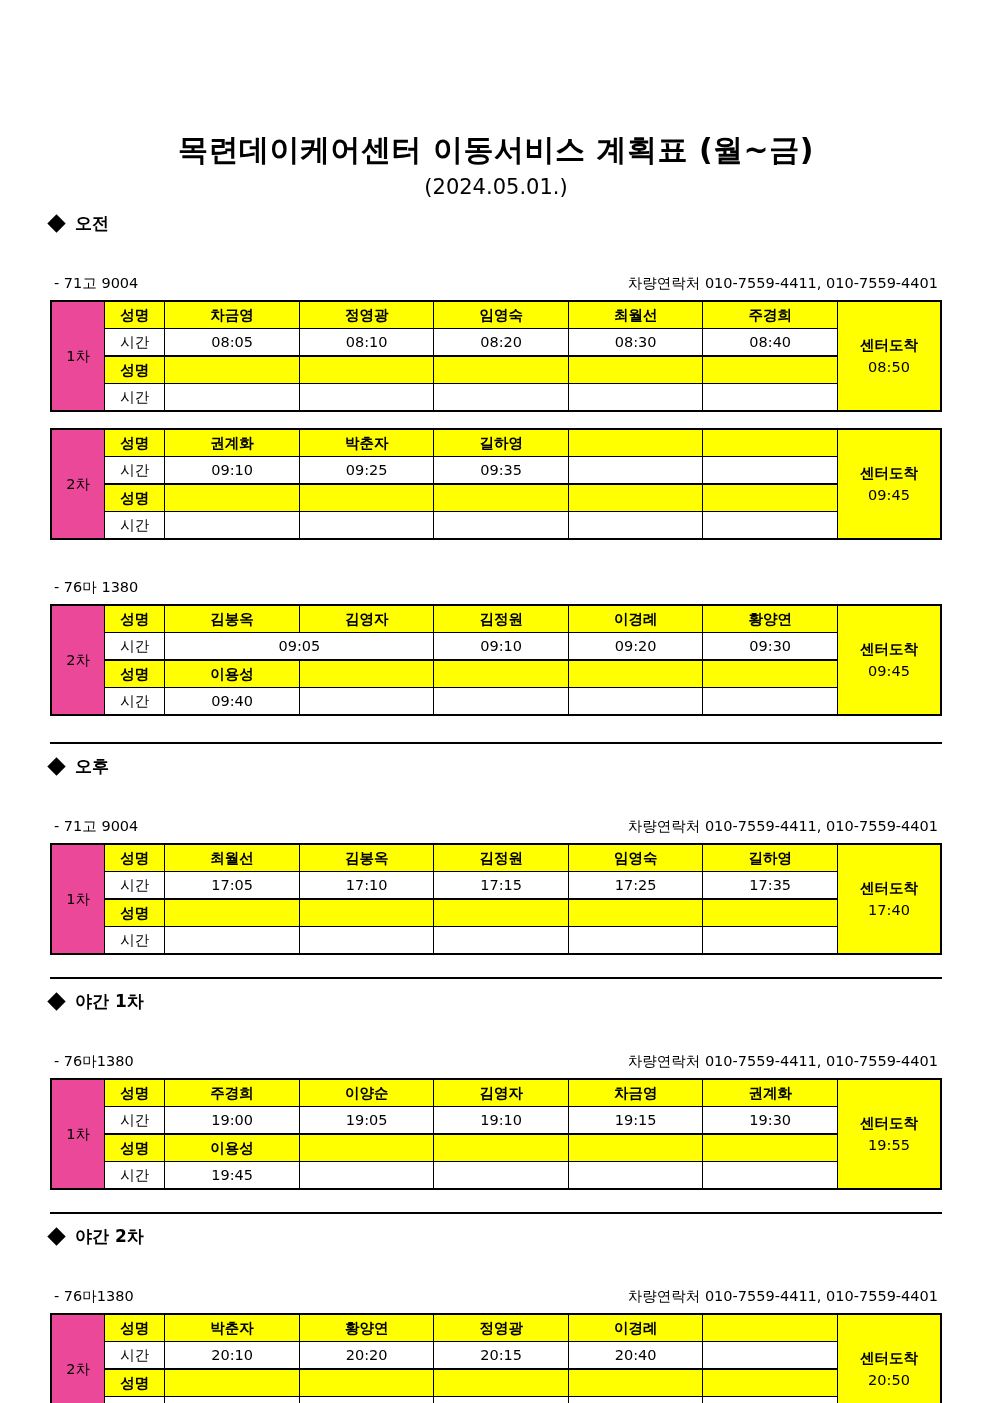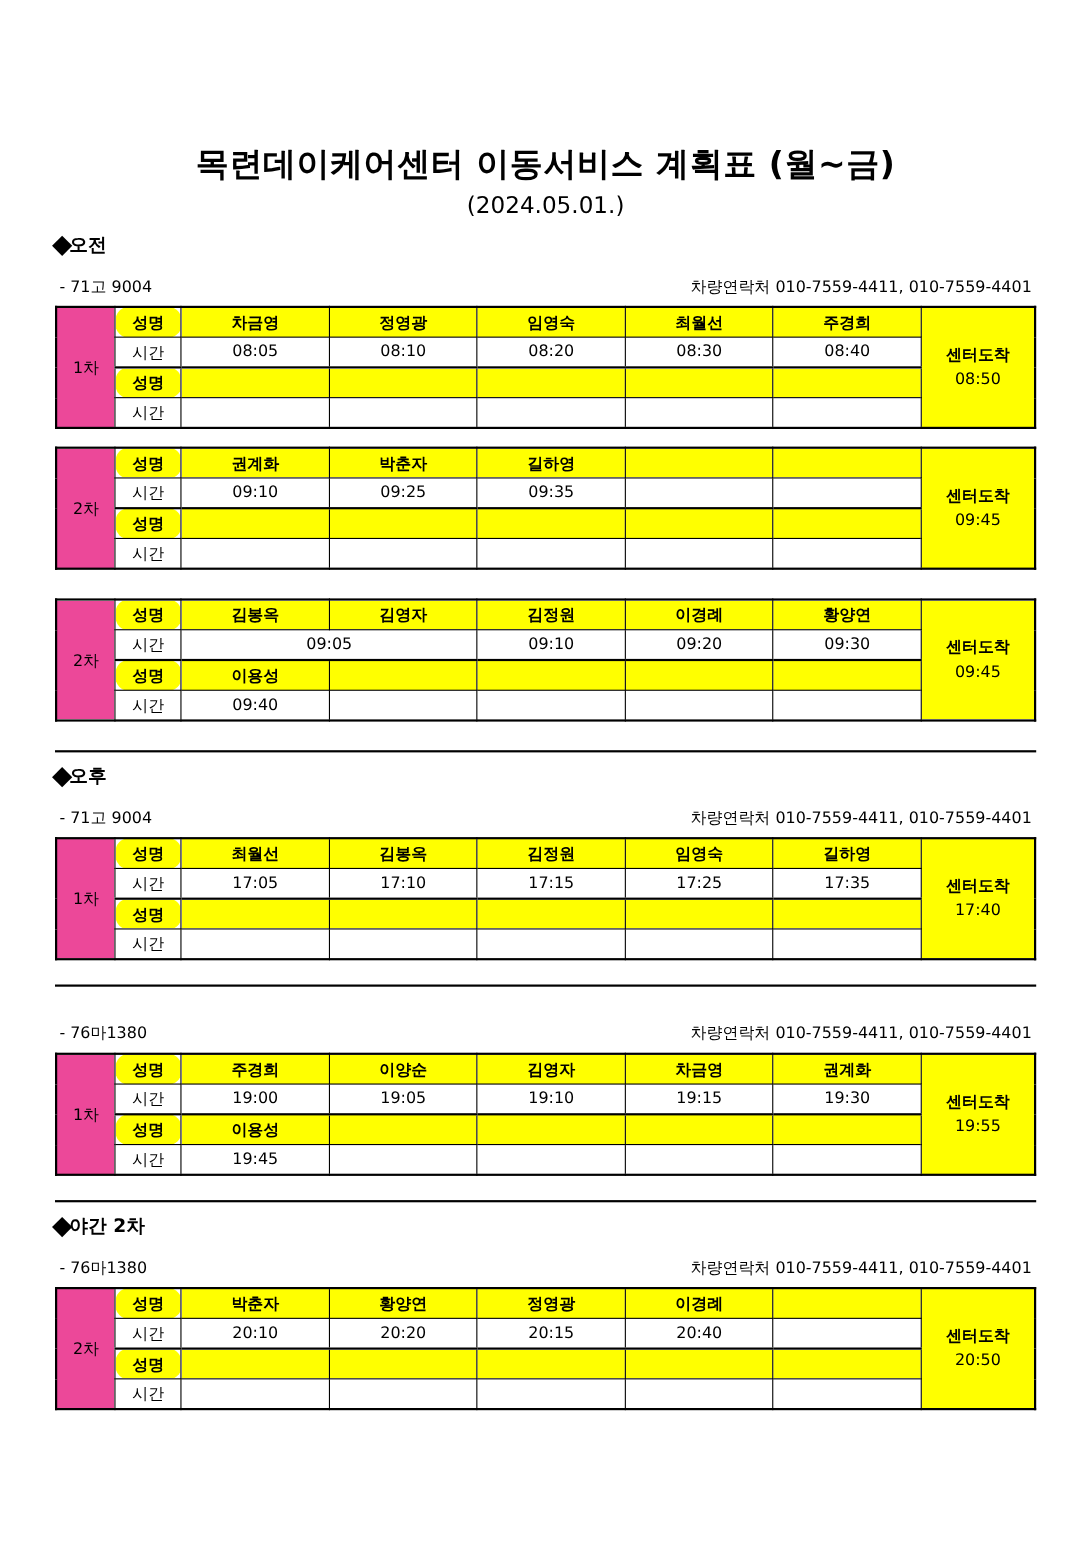--- a/index.html
+++ b/index.html
@@ -40,21 +40,21 @@
     font-size: 21px;
     font-weight: 400;
     margin-top: 8px;
     letter-spacing: 0px;
   }
 
   
   .section-head {
     display: flex;
     align-items: center;
-    gap: 0;
+    gap: 12px;
     font-size: 17px;
     font-weight: 700;
     margin: 0;
     padding: 0;
     line-height: 1;
   }
   .diamond-icon {
     display: inline-block;
     width: 13px;
     height: 13px;
@@ -73,21 +73,21 @@
 
   
   .veh-line {
     display: flex;
     justify-content: space-between;
     align-items: flex-end;
     font-size: 14.5px;
     font-weight: 400;
     line-height: 1.1;
   }
-  .veh-plate { padding-left: 4px; }
+  .veh-plate { padding-left: 4px; margin-top: 22px; }
   .veh-contact { padding-right: 4px; white-space: nowrap; text-align: center; }
 
   
   table.sched {
     border-collapse: collapse;
     table-layout: fixed;
     width: 892px;
     border: 2.5px solid #000000;
     background: #ffffff;
   }
@@ -111,21 +111,20 @@
   td.trip-cell {
     font-size: 15px;
     font-weight: 400;
     border-right: 2.5px solid #000000;
     background: #ec4899;
   }
   td.lab-cell {
     border-right: 2.5px solid #000000;
     text-align: center;
     font-weight: 400;
-    border-radius: 12px;
   }
   td.yellow { background: #ffff00; font-weight: 700; }
   td.white  { background: #ffffff; font-weight: 400; }
 
   
   tr.pair-split > td { border-top: 2.5px solid #000000; }
 
   td.arrive-cell {
     background: #ffff00;
     border-left: 2.5px solid #000000;
@@ -264,20 +263,23 @@
             <td class="lab-cell white">시간</td>
             <td class="white"></td>
             <td class="white"></td>
             <td class="white"></td>
             <td class="white"></td>
             <td class="white"></td>
           </tr>
         </tbody>
       </table>
       <div class="sp-18"></div>
+      <div class="veh-line">
+        <span class="veh-plate">- 76마 1380</span>
+      </div>
       <div class="sp-8"></div>
       <table class="sched">
         <colgroup>
           <col class="c-trip">
           <col class="c-lab">
           <col class="c-data">
           <col class="c-data">
           <col class="c-data">
           <col class="c-data">
           <col class="c-data">
@@ -382,20 +384,24 @@
             <td class="white"></td>
             <td class="white"></td>
             <td class="white"></td>
             <td class="white"></td>
           </tr>
         </tbody>
       </table>
       <div class="sp-22"></div>
       <hr class="rule">
       <div class="sp-14"></div>
+      <div class="section-head">
+        <span class="diamond-icon"></span>
+        <span class="section-label">야간 1차</span>
+      </div>
       <div class="sp-22"></div>
       <div class="veh-line">
         <span class="veh-plate">- 76마1380</span>
         <span class="veh-contact">차량연락처 010-7559-4411, 010-7559-4401</span>
       </div>
       <div class="sp-8"></div>
       <table class="sched">
         <colgroup>
           <col class="c-trip">
           <col class="c-lab">

